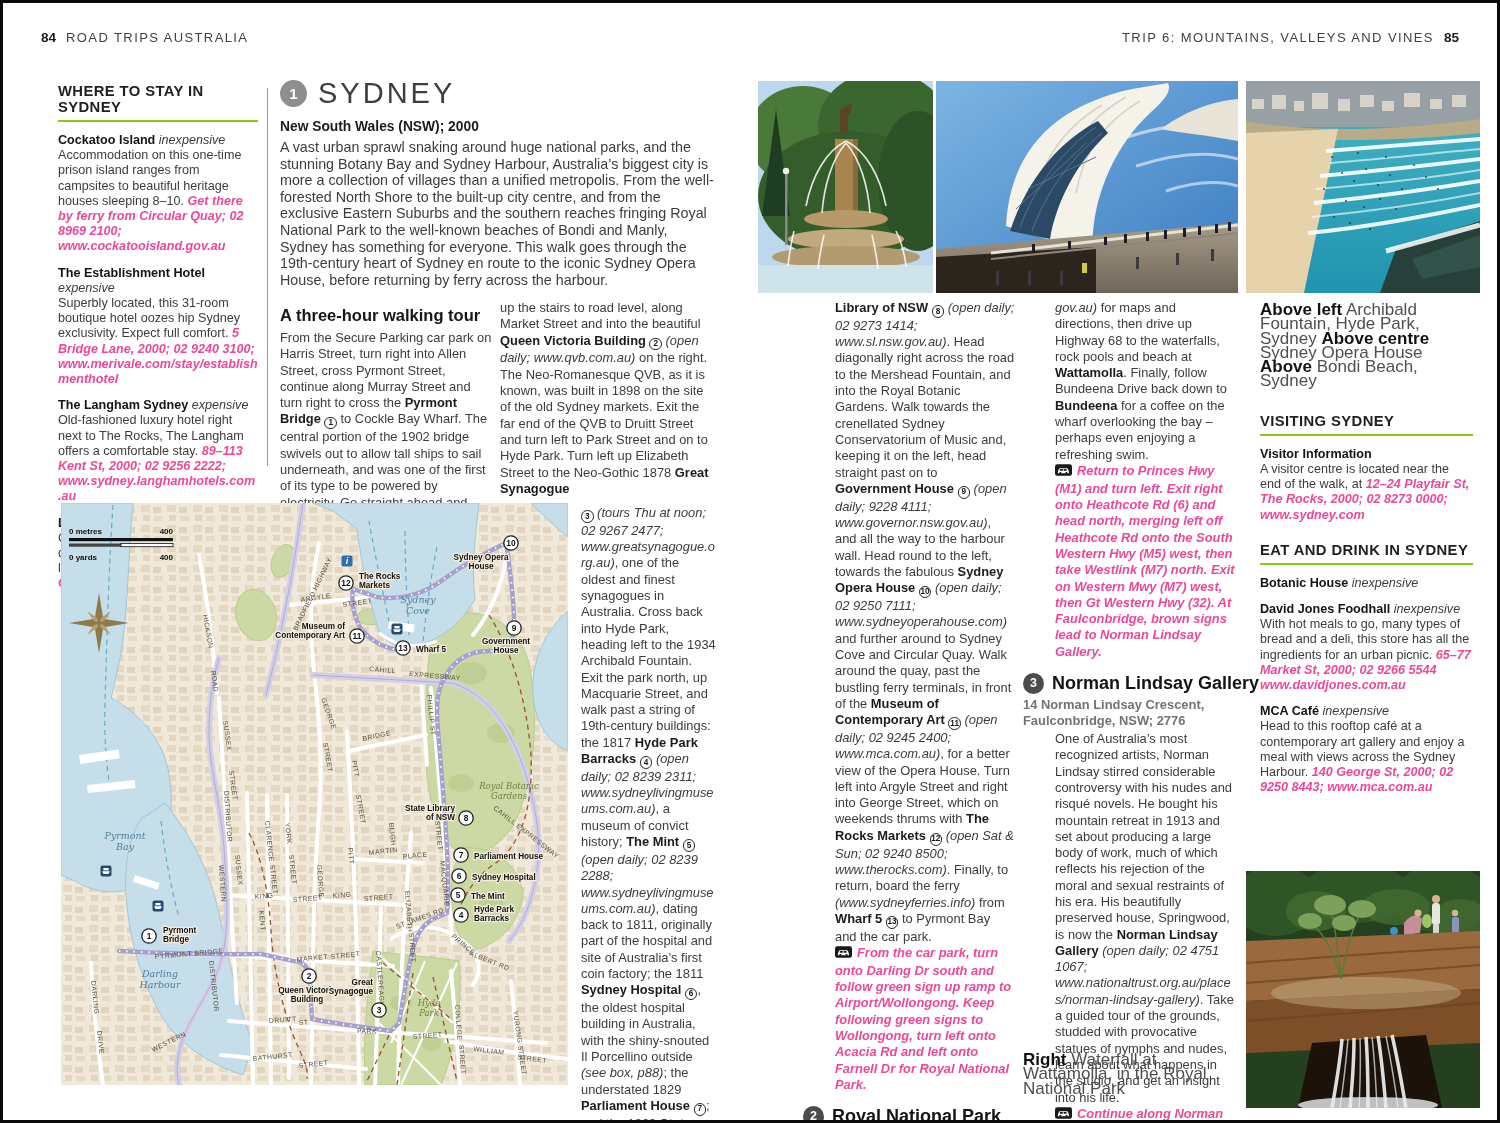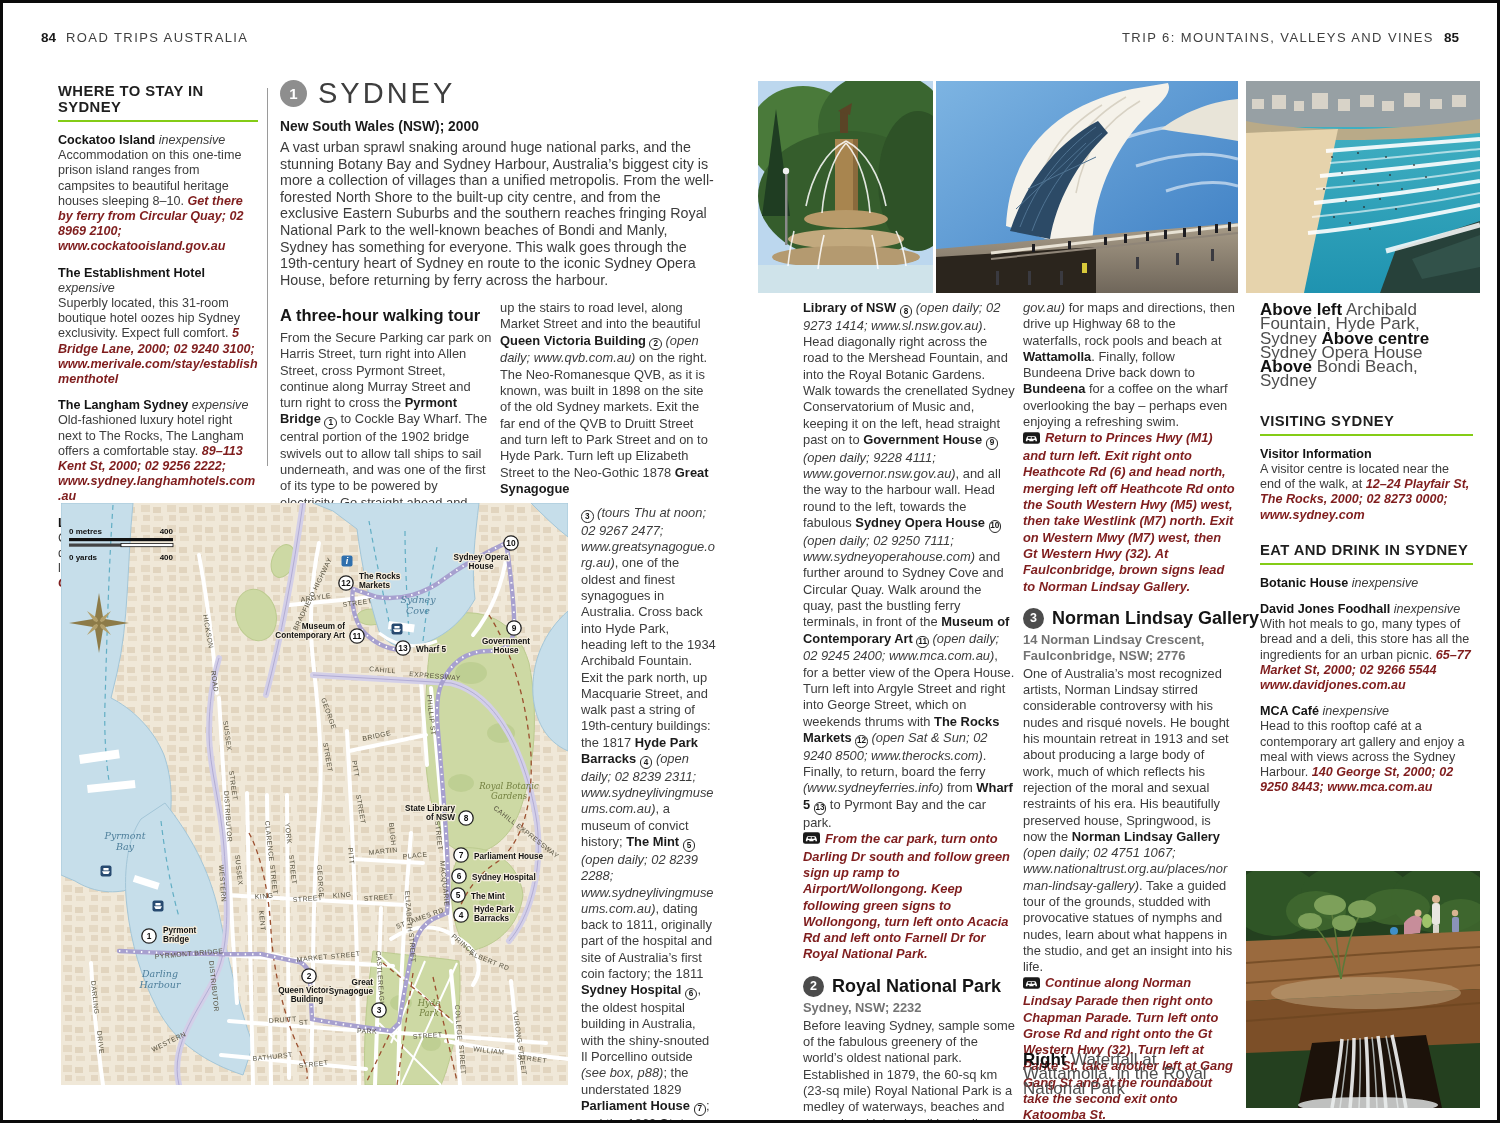--- a/index.html
+++ b/index.html
@@ -10,26 +10,26 @@
   .runhead{font-size:13px;letter-spacing:1.4px;color:#3f3f3f;white-space:nowrap;}
   .runhead .pg{font-weight:700;letter-spacing:0;color:#1a1a1a;font-size:13.5px;}
   .sb-head{font-size:14.8px;font-weight:700;letter-spacing:.4px;color:#1f1f1f;
            border-bottom:2px solid #84cc16;padding-bottom:5px;margin-bottom:11px;}
   .hotel{margin-bottom:11px;font-size:12.6px;line-height:15.2px;color:#3c3c3c;overflow-wrap:break-word;}
   .hotel .name{font-weight:700;color:#141414;}
   .hotel .price{font-style:italic;}
   .col{font-size:12.9px;line-height:16.3px;color:#3c3c3c;overflow-wrap:break-word;word-break:break-word;}
   .seg-b{font-weight:700;color:#1b1b1b;}
   .seg-i{font-style:italic;}
-  .seg-bi{font-weight:700;font-style:italic;color:#7f1d1d;}
+  .seg-bi{font-weight:700;font-style:italic;color:#ec4899;}
   .circnum{display:inline-flex;align-items:center;justify-content:center;width:12.5px;height:12.5px;
            border:1.2px solid #2a2a2a;border-radius:50%;font-size:8.2px;font-weight:700;color:#161616;
            vertical-align:-1.5px;line-height:1;background:#fff;box-sizing:border-box;}
   .caricon{display:inline-block;vertical-align:-1.5px;margin-right:5px;}
-  .para{margin-bottom:0;}
+  .para{margin-bottom:0;margin-left:32px;}
   .title-row{display:flex;align-items:center;gap:11px;}
   .title-num{width:27px;height:27px;border-radius:50%;background:#8e8e8e;color:#fff;font-size:15px;
              font-weight:700;display:flex;align-items:center;justify-content:center;flex:0 0 auto;}
   .big-title{font-size:29px;letter-spacing:3px;color:#3e3e3e;}
   .subtitle{font-weight:700;font-size:13.8px;color:#1b1b1b;}
   .intro{font-size:14.3px;line-height:16.6px;color:#3c3c3c;}
   .tour-title{font-weight:700;font-size:16.5px;color:#161616;}
   .sect-head{display:flex;align-items:center;gap:8px;margin:13px 0 3px 0;}
   .sect-num{width:21px;height:21px;border-radius:50%;background:#4c4c4c;color:#fff;font-weight:700;
             font-size:12.5px;display:flex;align-items:center;justify-content:center;flex:0 0 auto;}

